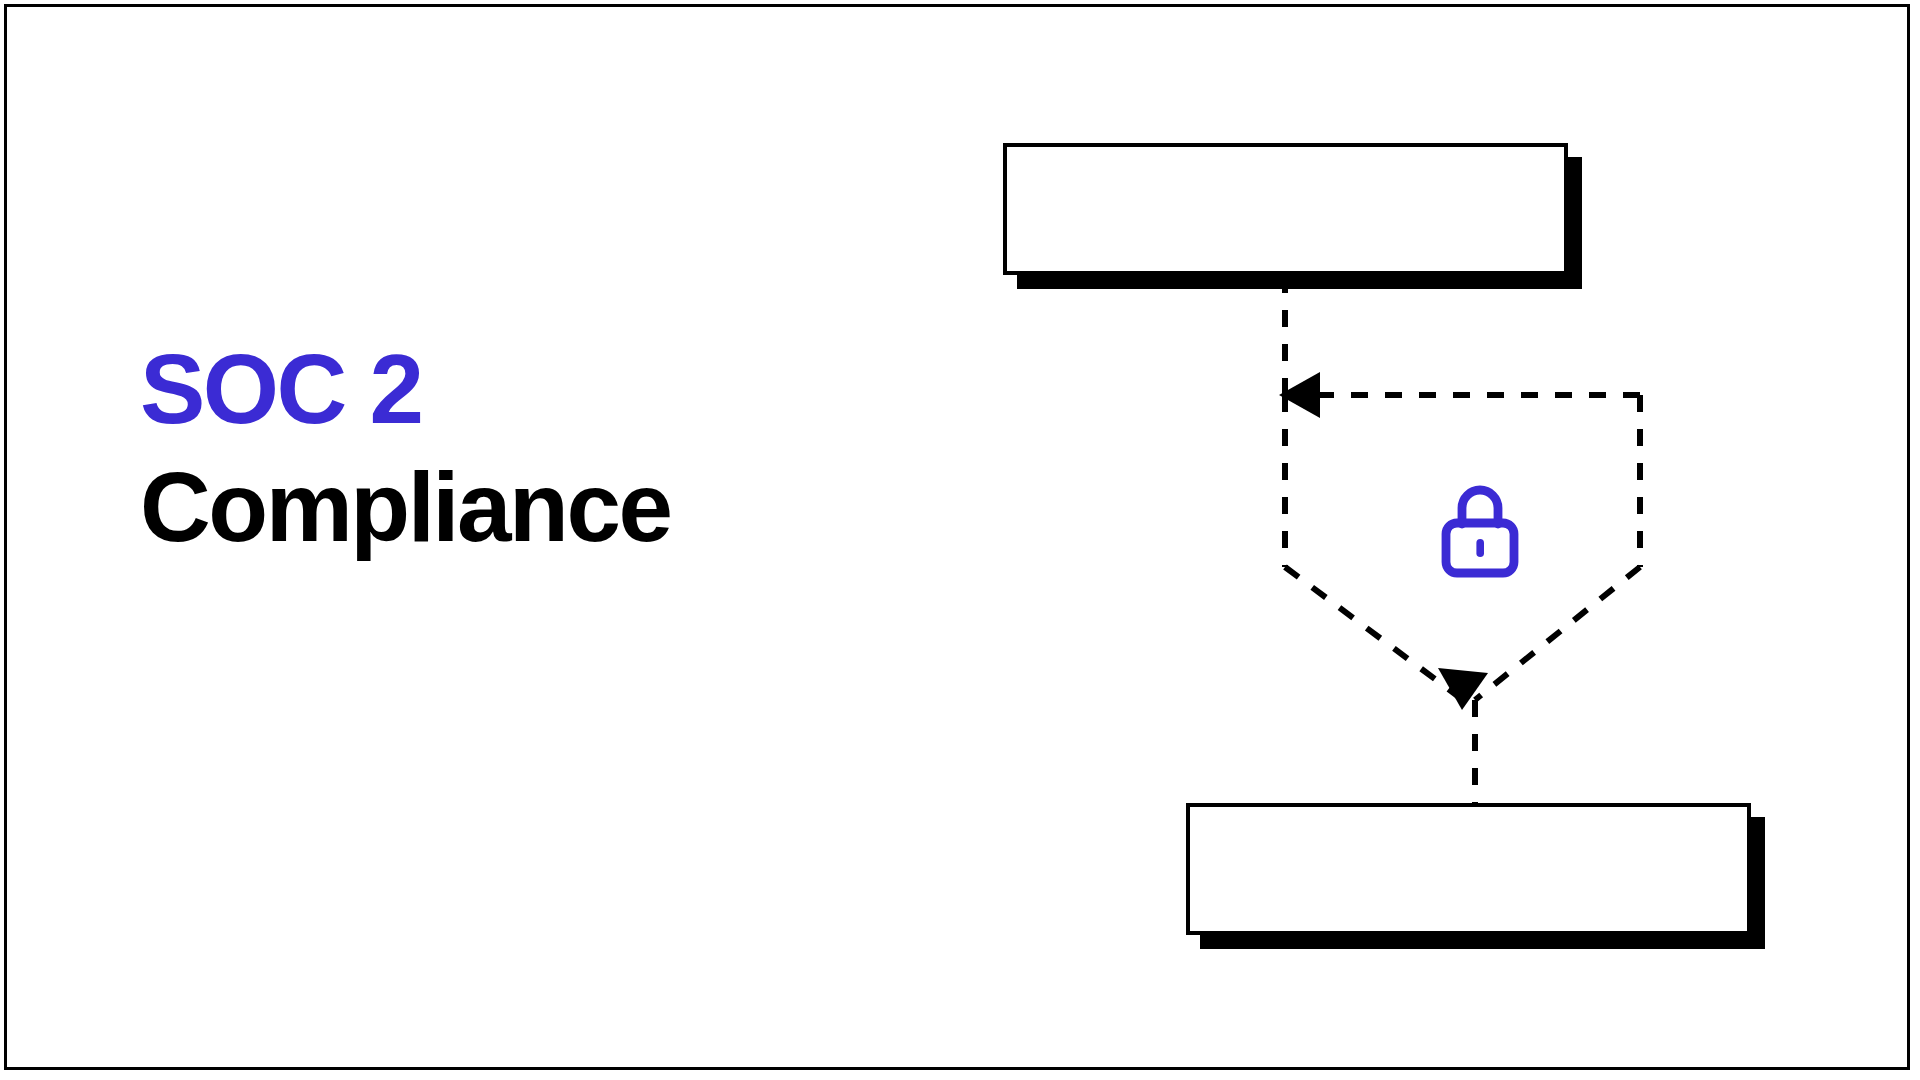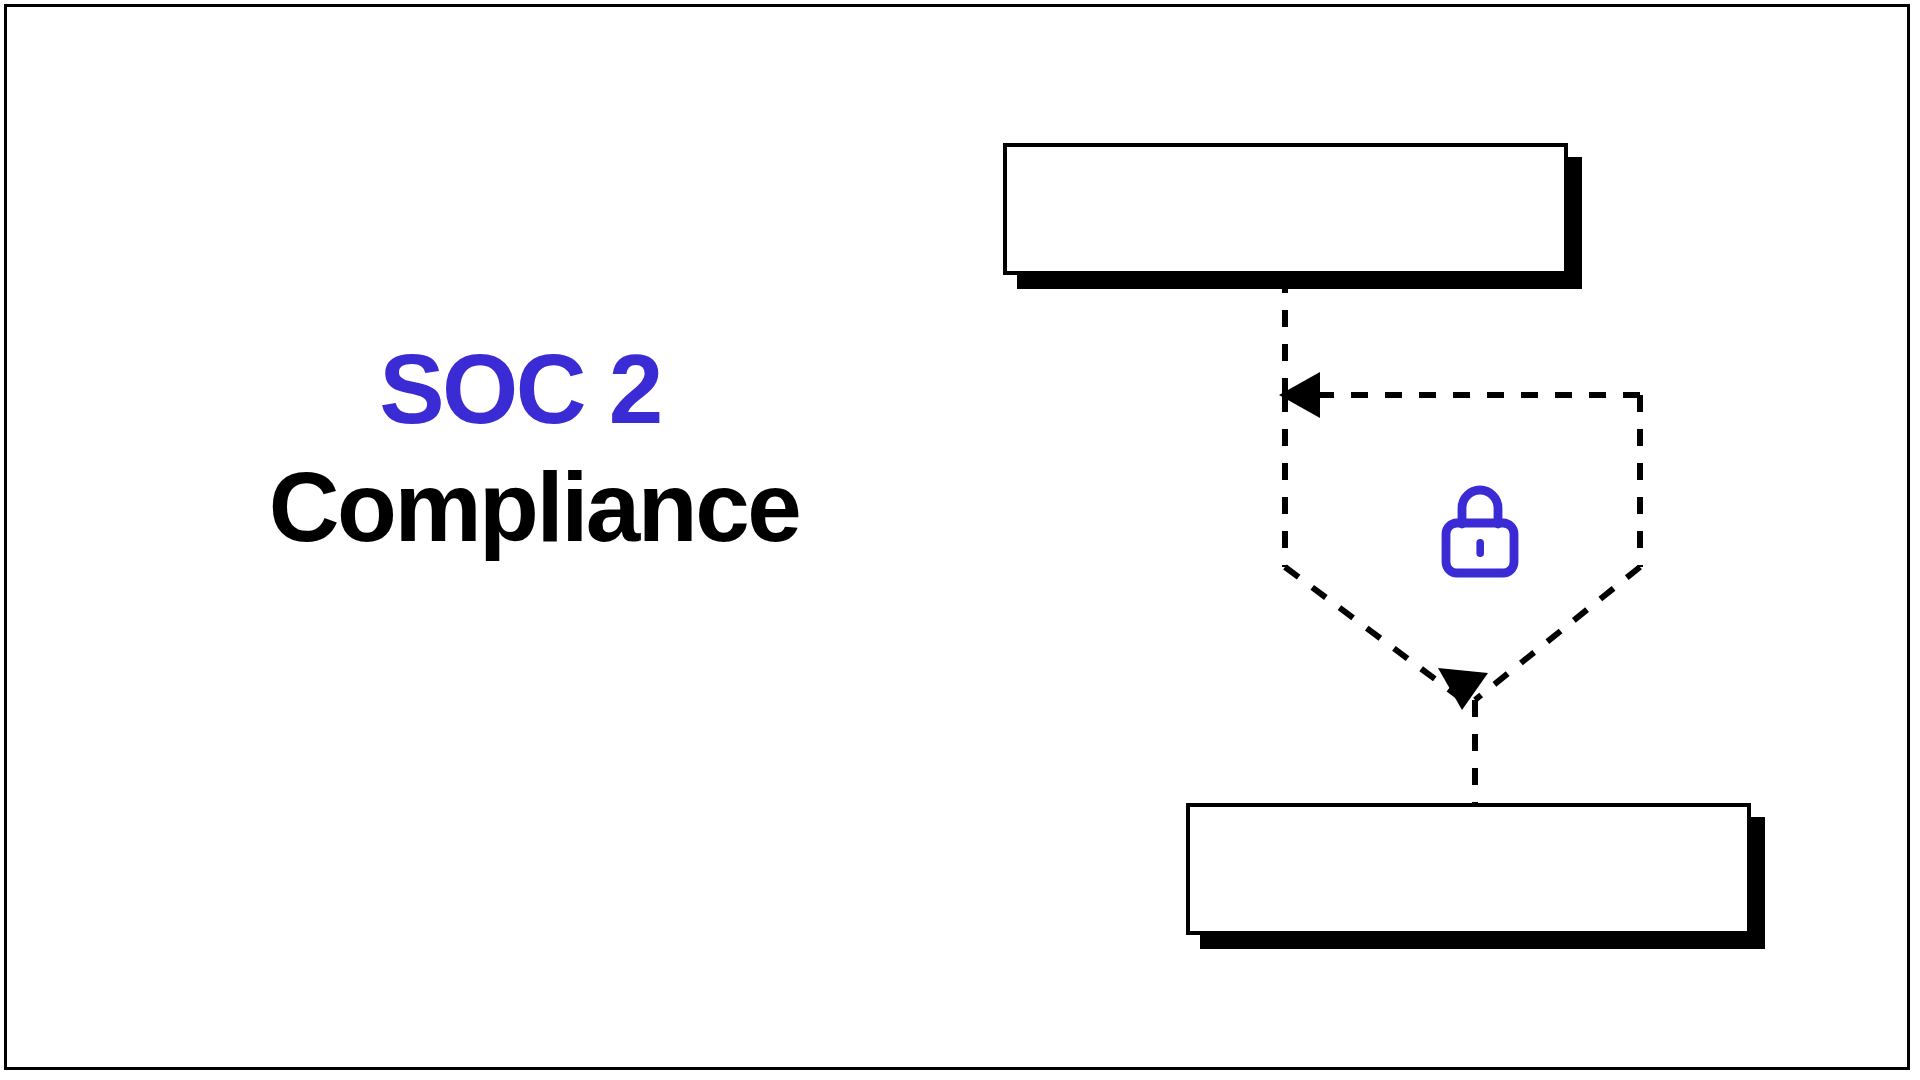--- a/index.html
+++ b/index.html
@@ -7,21 +7,20 @@
     padding: 0;
     background: #ffffff;
   }
   #stage {
     position: relative;
     width: 1920px;
     height: 1080px;
     background: #ffffff;
     overflow: hidden;
     font-family: "Liberation Sans", sans-serif;
-    text-align: center;
   }
   
   #frame {
     position: absolute;
     left: 4px;
     top: 4px;
     width: 1906px;
     height: 1066px;
     border: 3px solid #000000;
     box-sizing: border-box;
@@ -38,21 +37,21 @@
   .hl-line {
     font-family: "Liberation Sans", sans-serif;
     font-weight: 700;
     font-size: 98px;
     line-height: 118px;
     letter-spacing: -2.5px;
     white-space: nowrap;
     margin: 0;
   }
   .hl-soc   { color: #3B2BD4; }
-  .hl-comp  { color: #000000; margin-left: 28px; }
+  .hl-comp  { color: #000000; }
 
   
   #diagram {
     position: absolute;
     left: 0;
     top: 0;
     width: 1920px;
     height: 1080px;
   }
   .flow-box {

